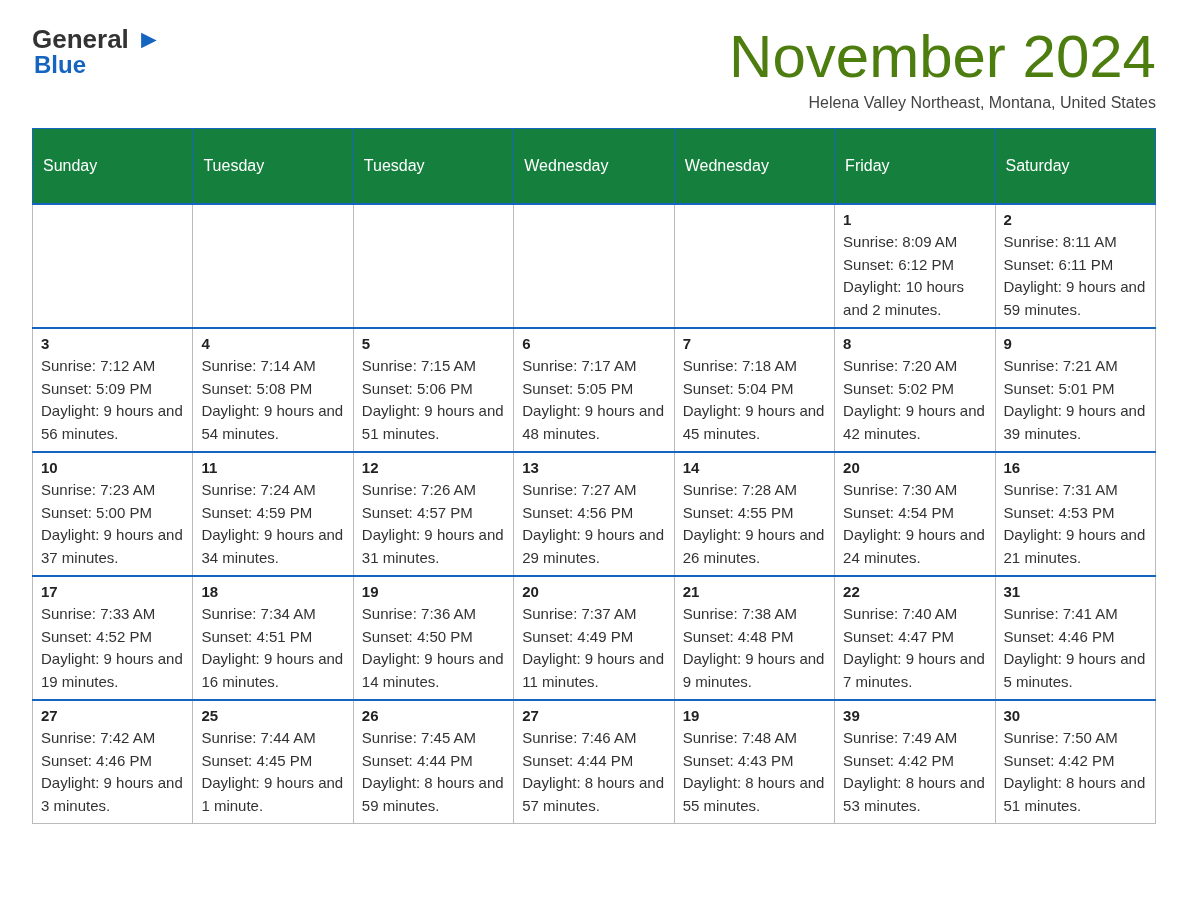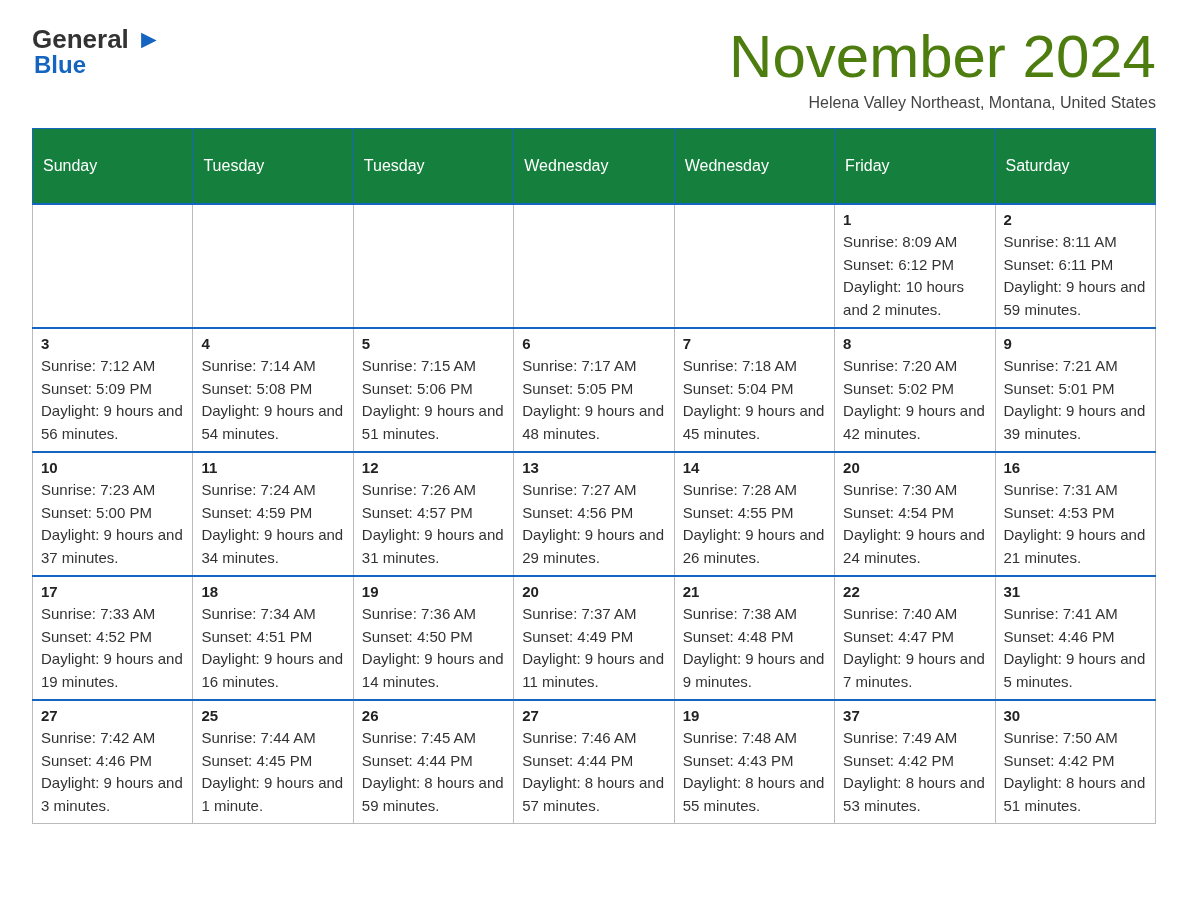--- a/index.html
+++ b/index.html
@@ -241,21 +241,21 @@
         </td>
         <td>
           <div class="day-number">27</div>
           <div class="day-info">Sunrise: 7:46 AM<br>Sunset: 4:44 PM<br>Daylight: 8 hours and 57 minutes.</div>
         </td>
         <td>
           <div class="day-number">19</div>
           <div class="day-info">Sunrise: 7:48 AM<br>Sunset: 4:43 PM<br>Daylight: 8 hours and 55 minutes.</div>
         </td>
         <td>
-          <div class="day-number">37</div>
+          <div class="day-number">39</div>
           <div class="day-info">Sunrise: 7:49 AM<br>Sunset: 4:42 PM<br>Daylight: 8 hours and 53 minutes.</div>
         </td>
         <td>
           <div class="day-number">30</div>
           <div class="day-info">Sunrise: 7:50 AM<br>Sunset: 4:42 PM<br>Daylight: 8 hours and 51 minutes.</div>
         </td>
       </tr>
     </tbody>
 </table>
 

